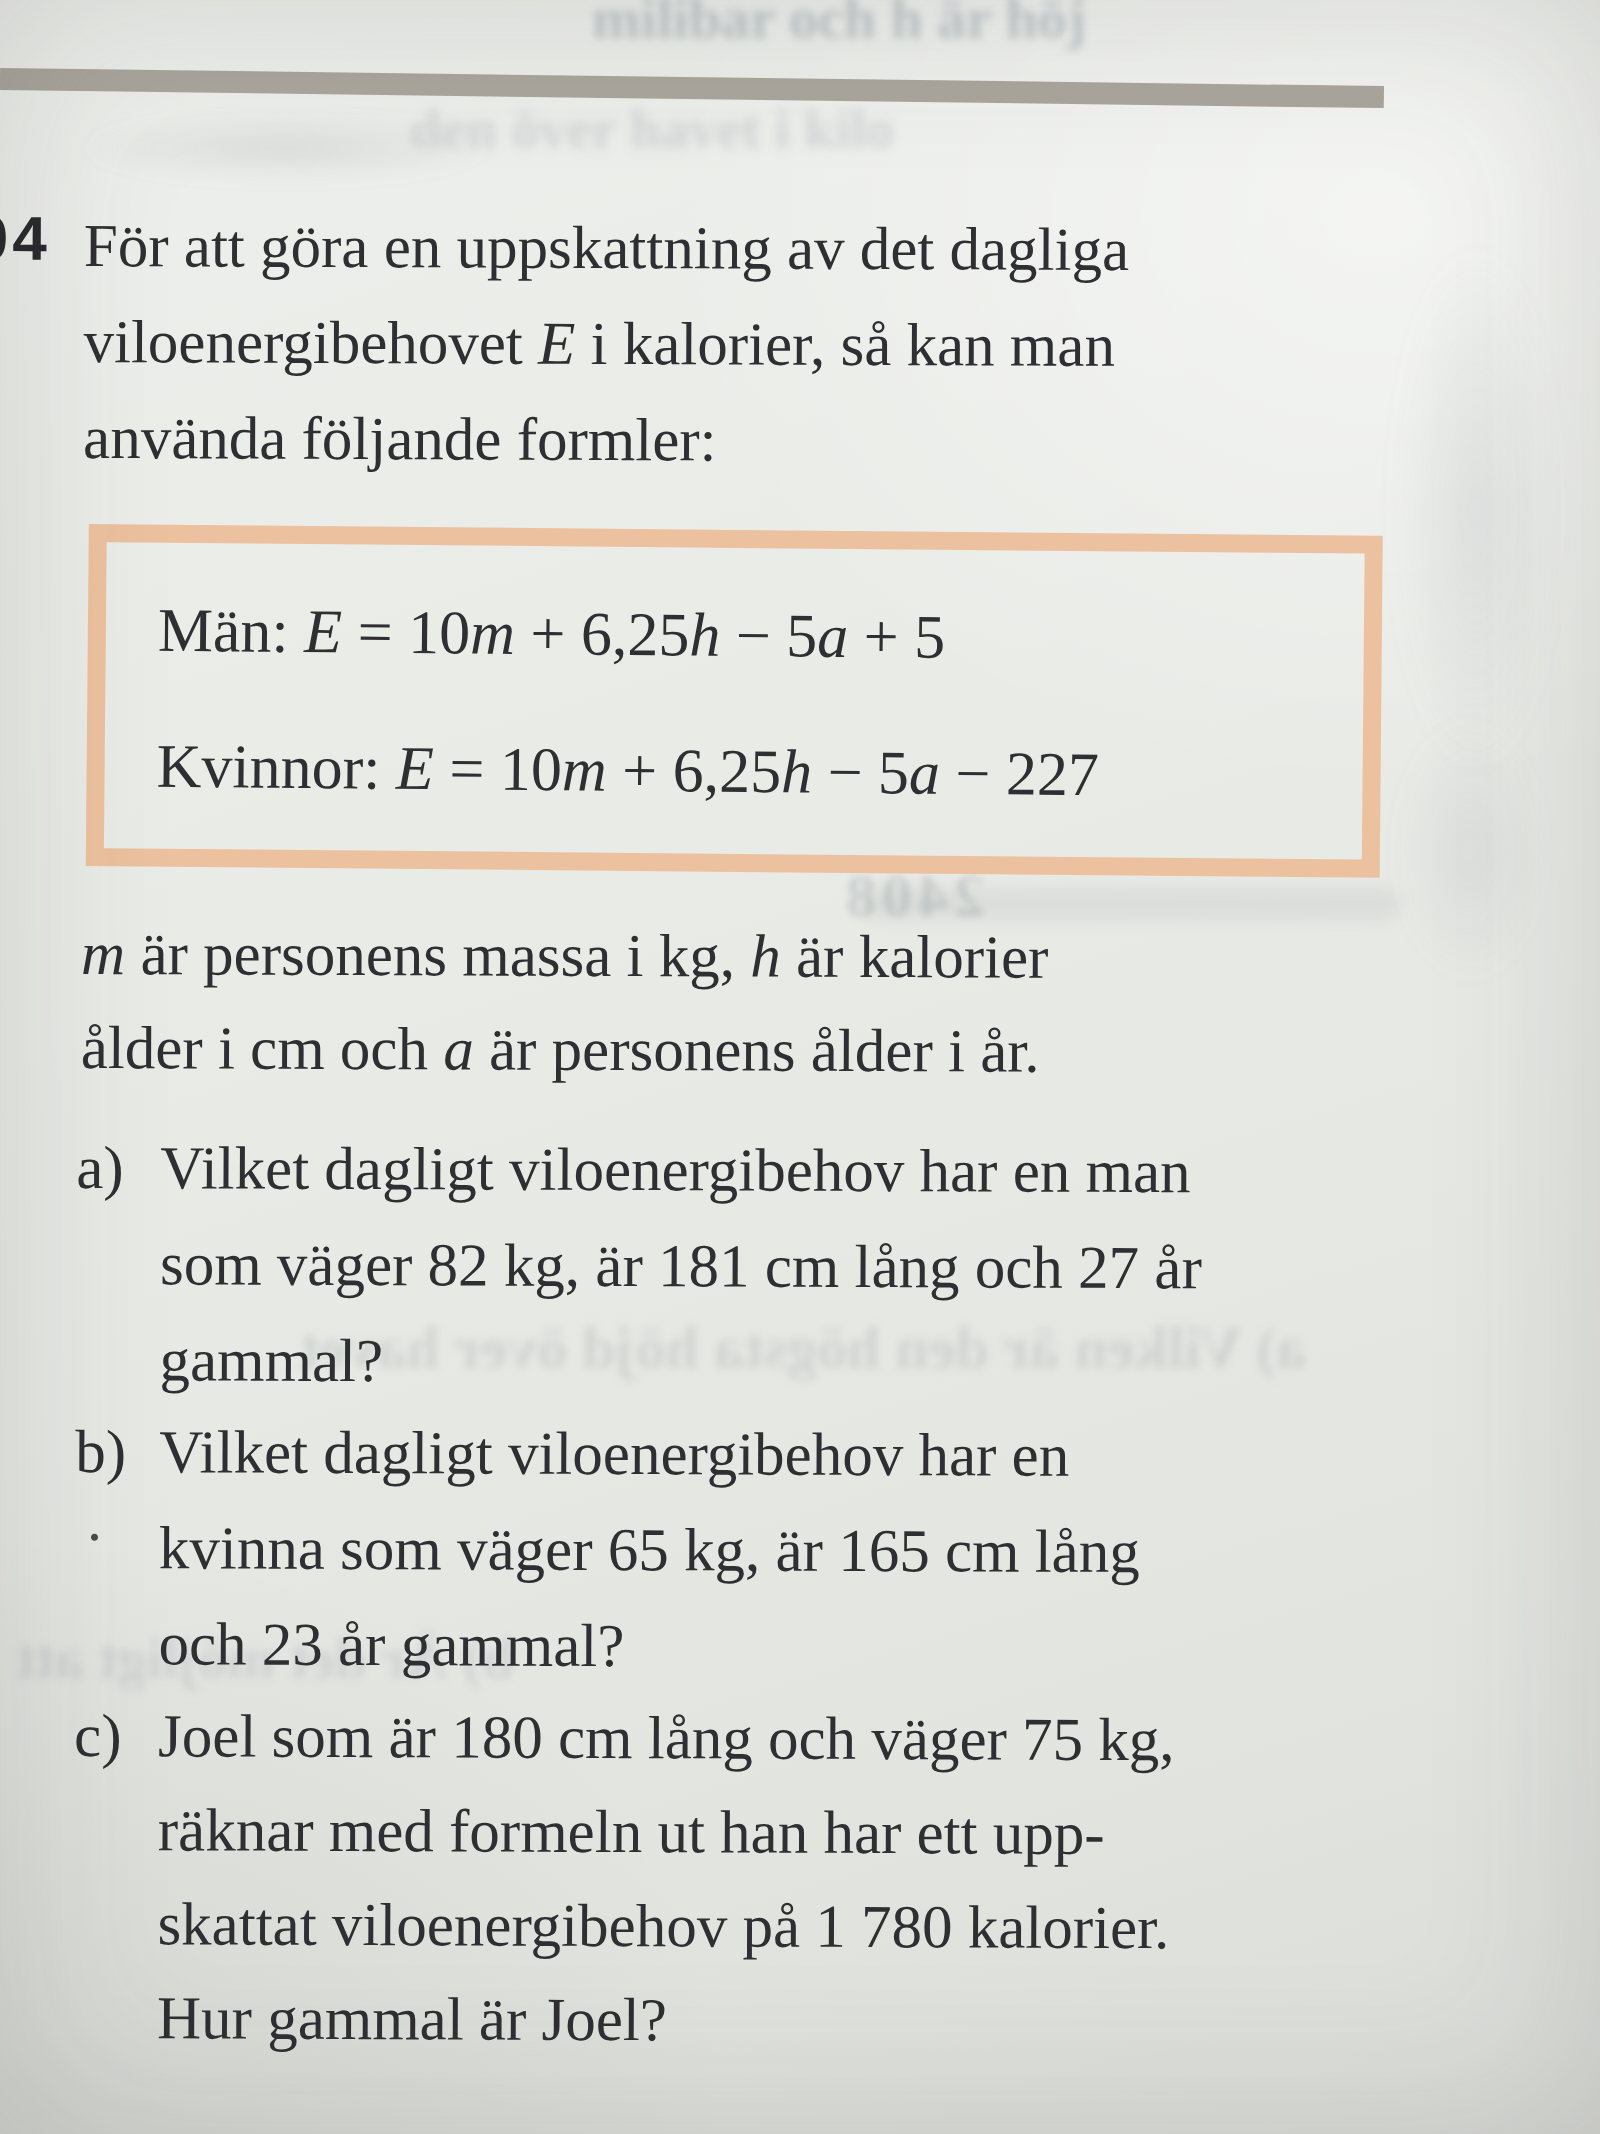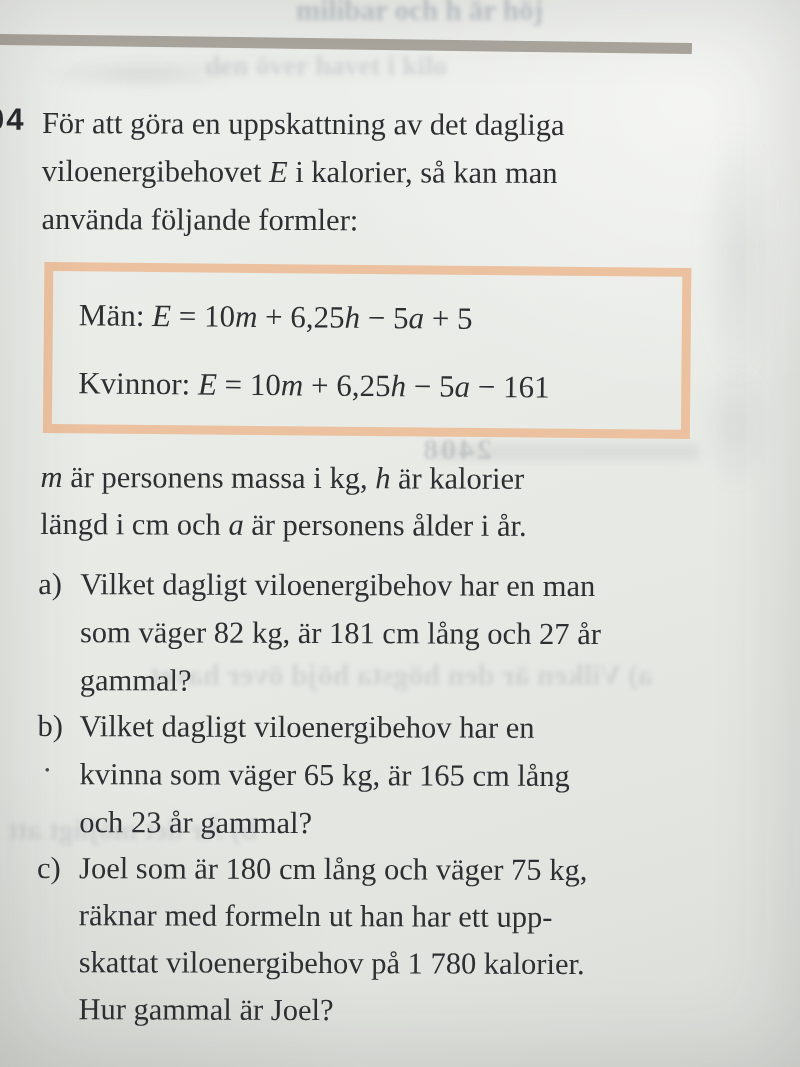--- a/index.html
+++ b/index.html
@@ -74,26 +74,26 @@
     <div class="num nowrap"><span>0</span><span>4</span></div>
 
     <div class="intro">
       <div class="nowrap">För att göra en uppskattning av det dagliga</div>
       <div class="nowrap"><span>viloenergibehovet </span><span class="var">E</span><span> i kalorier, så kan man</span></div>
       <div class="nowrap">använda följande formler:</div>
     </div>
 
     <div class="fbox">
       <div class="fline men"><span>Män: </span><span class="var">E</span><span> = 10</span><span class="var">m</span><span> + 6,25</span><span class="var">h</span><span> − 5</span><span class="var">a</span><span> + 5</span></div>
-      <div class="fline women"><span>Kvinnor: </span><span class="var">E</span><span> = 10</span><span class="var">m</span><span> + 6,25</span><span class="var">h</span><span> − 5</span><span class="var">a</span><span> − 161</span></div>
+      <div class="fline women"><span>Kvinnor: </span><span class="var">E</span><span> = 10</span><span class="var">m</span><span> + 6,25</span><span class="var">h</span><span> − 5</span><span class="var">a</span><span> − 227</span></div>
     </div>
 
     <div class="vars">
       <div class="nowrap"><span class="var">m</span><span> är personens massa i kg, </span><span class="var">h</span><span> är kalorier</span></div>
-      <div class="nowrap"><span>längd i cm och </span><span class="var">a</span><span> är personens ålder i år.</span></div>
+      <div class="nowrap"><span>ålder i cm och </span><span class="var">a</span><span> är personens ålder i år.</span></div>
     </div>
 
     <div class="part" style="top:560px">
       <div class="nowrap"><span class="plabel">a)</span><span>Vilket dagligt viloenergibehov har en man</span></div>
       <div class="nowrap pcont">som väger 82 kg, är 181 cm lång och 27 år</div>
       <div class="nowrap pcont">gammal?</div>
     </div>
 
     <div class="part" style="top:702px">
       <div class="nowrap"><span class="plabel">b)</span><span>Vilket dagligt viloenergibehov har en</span></div>

